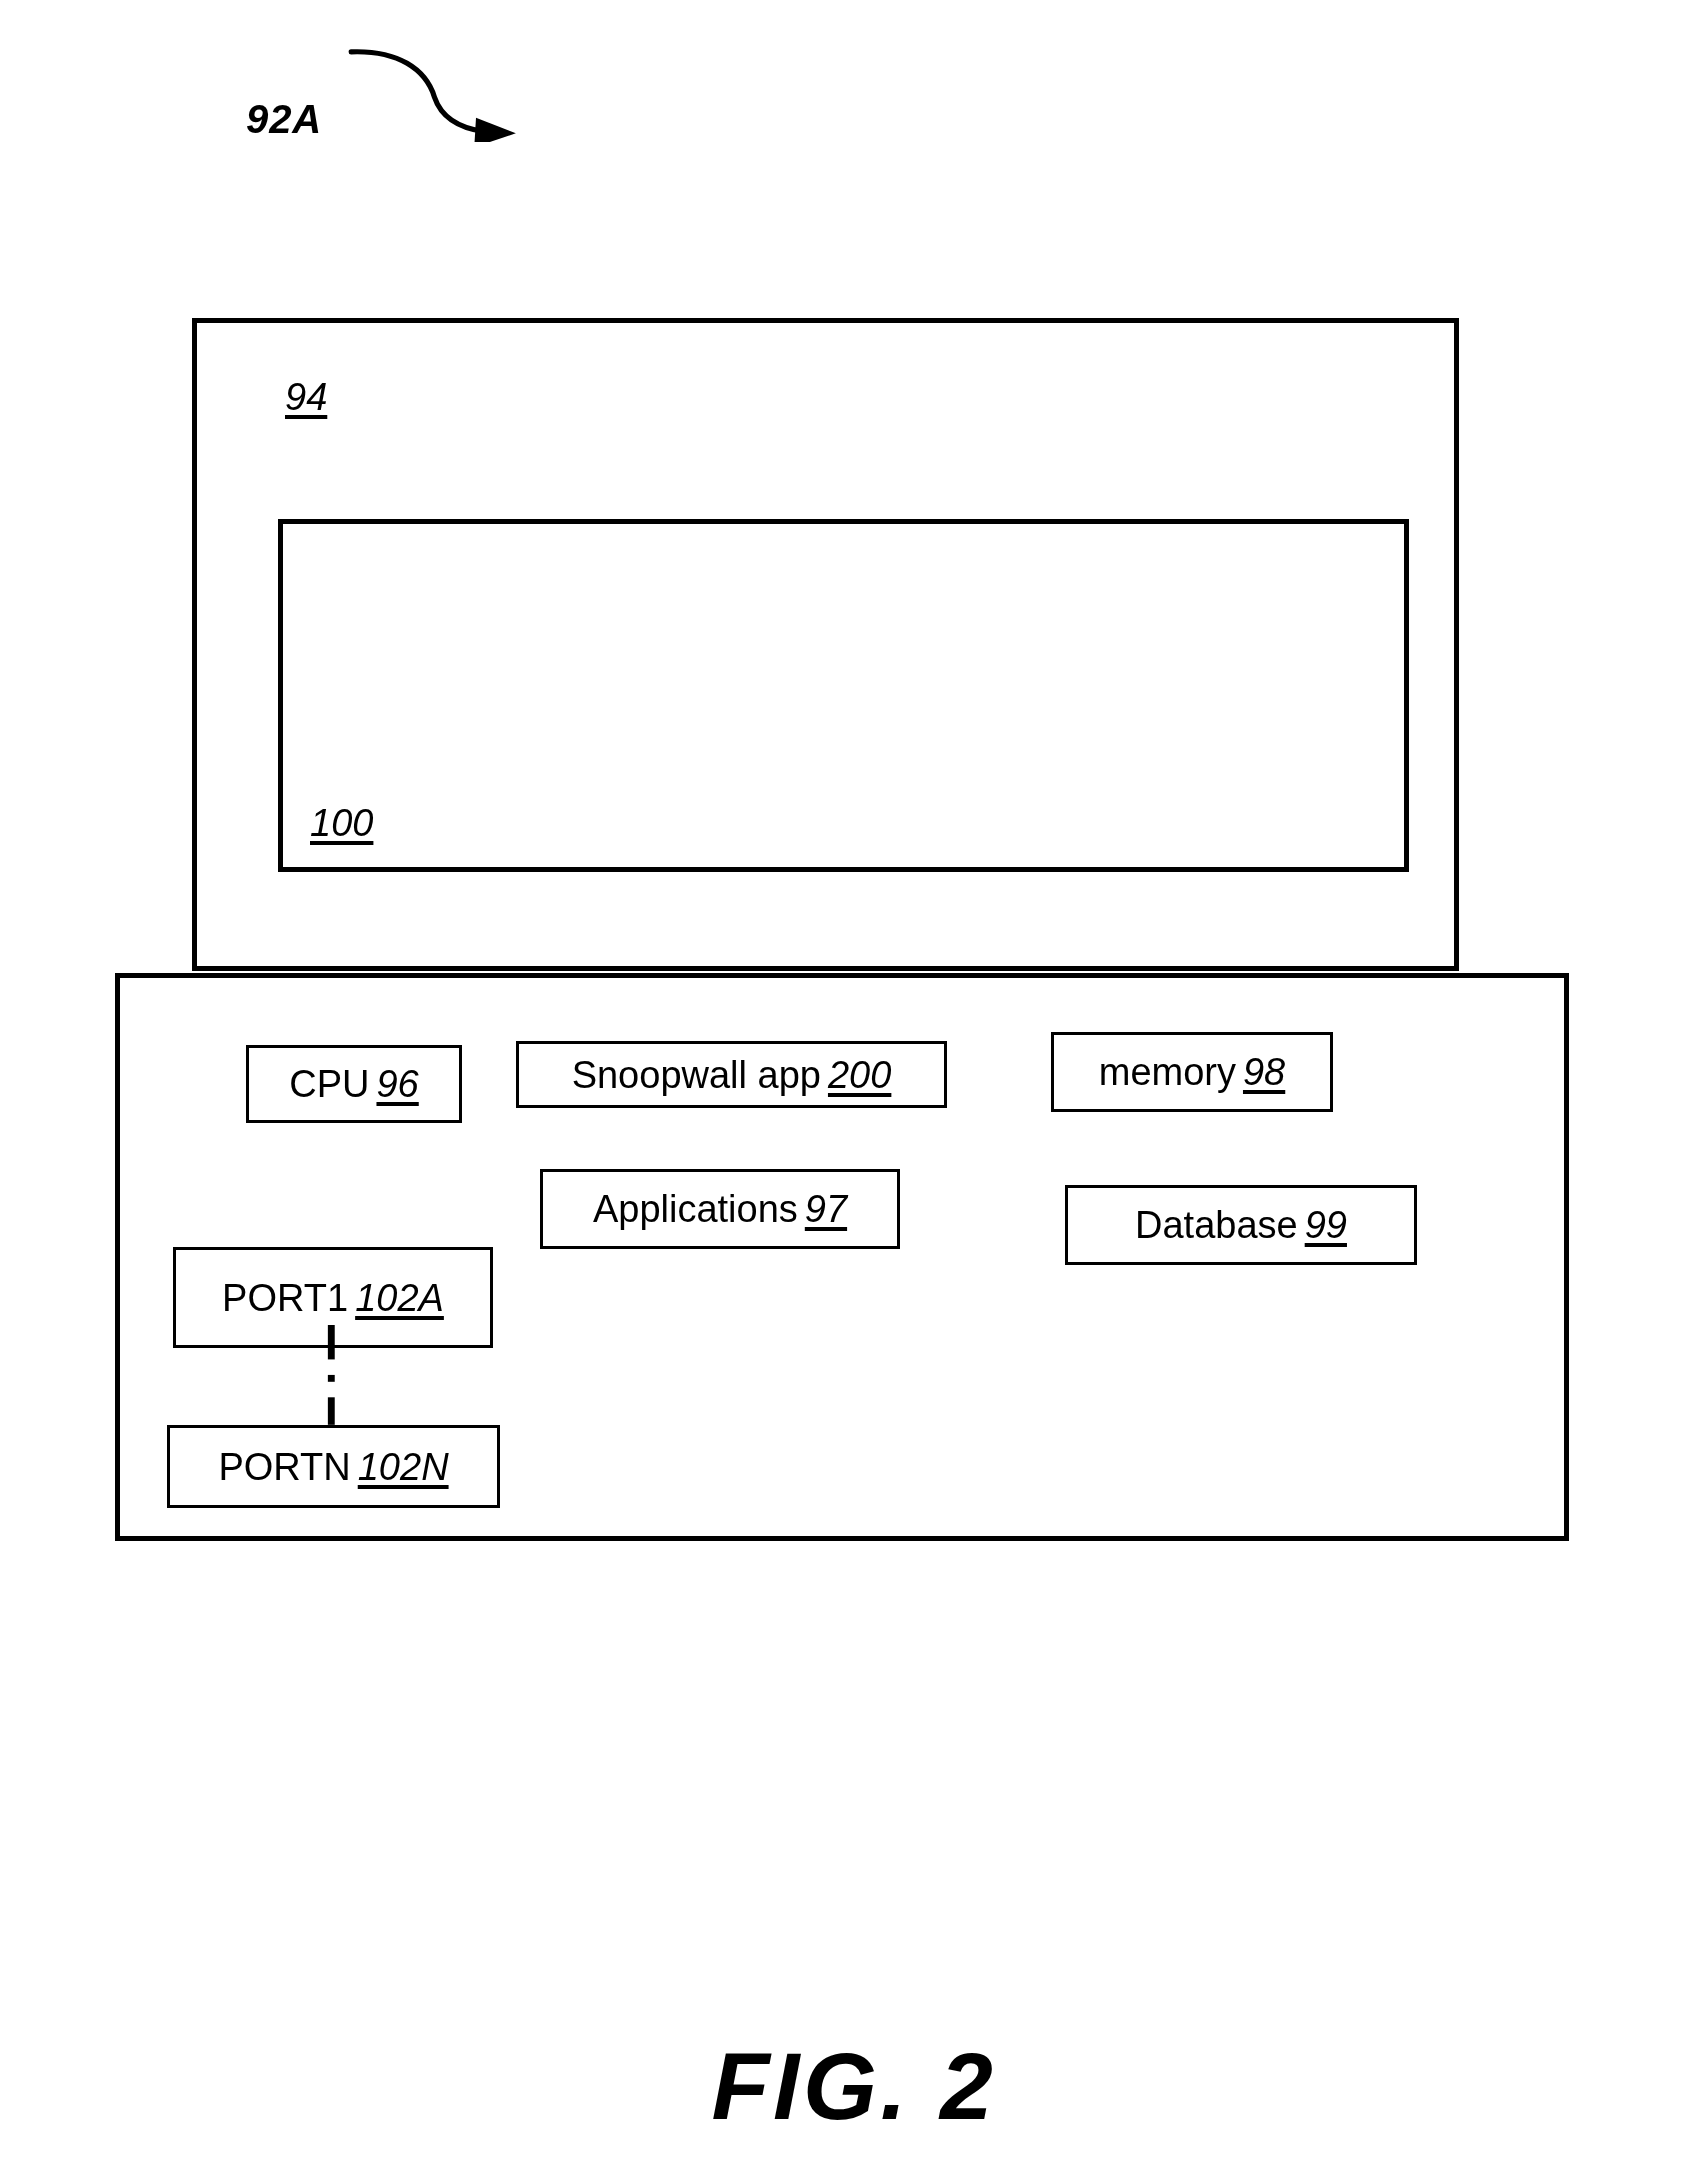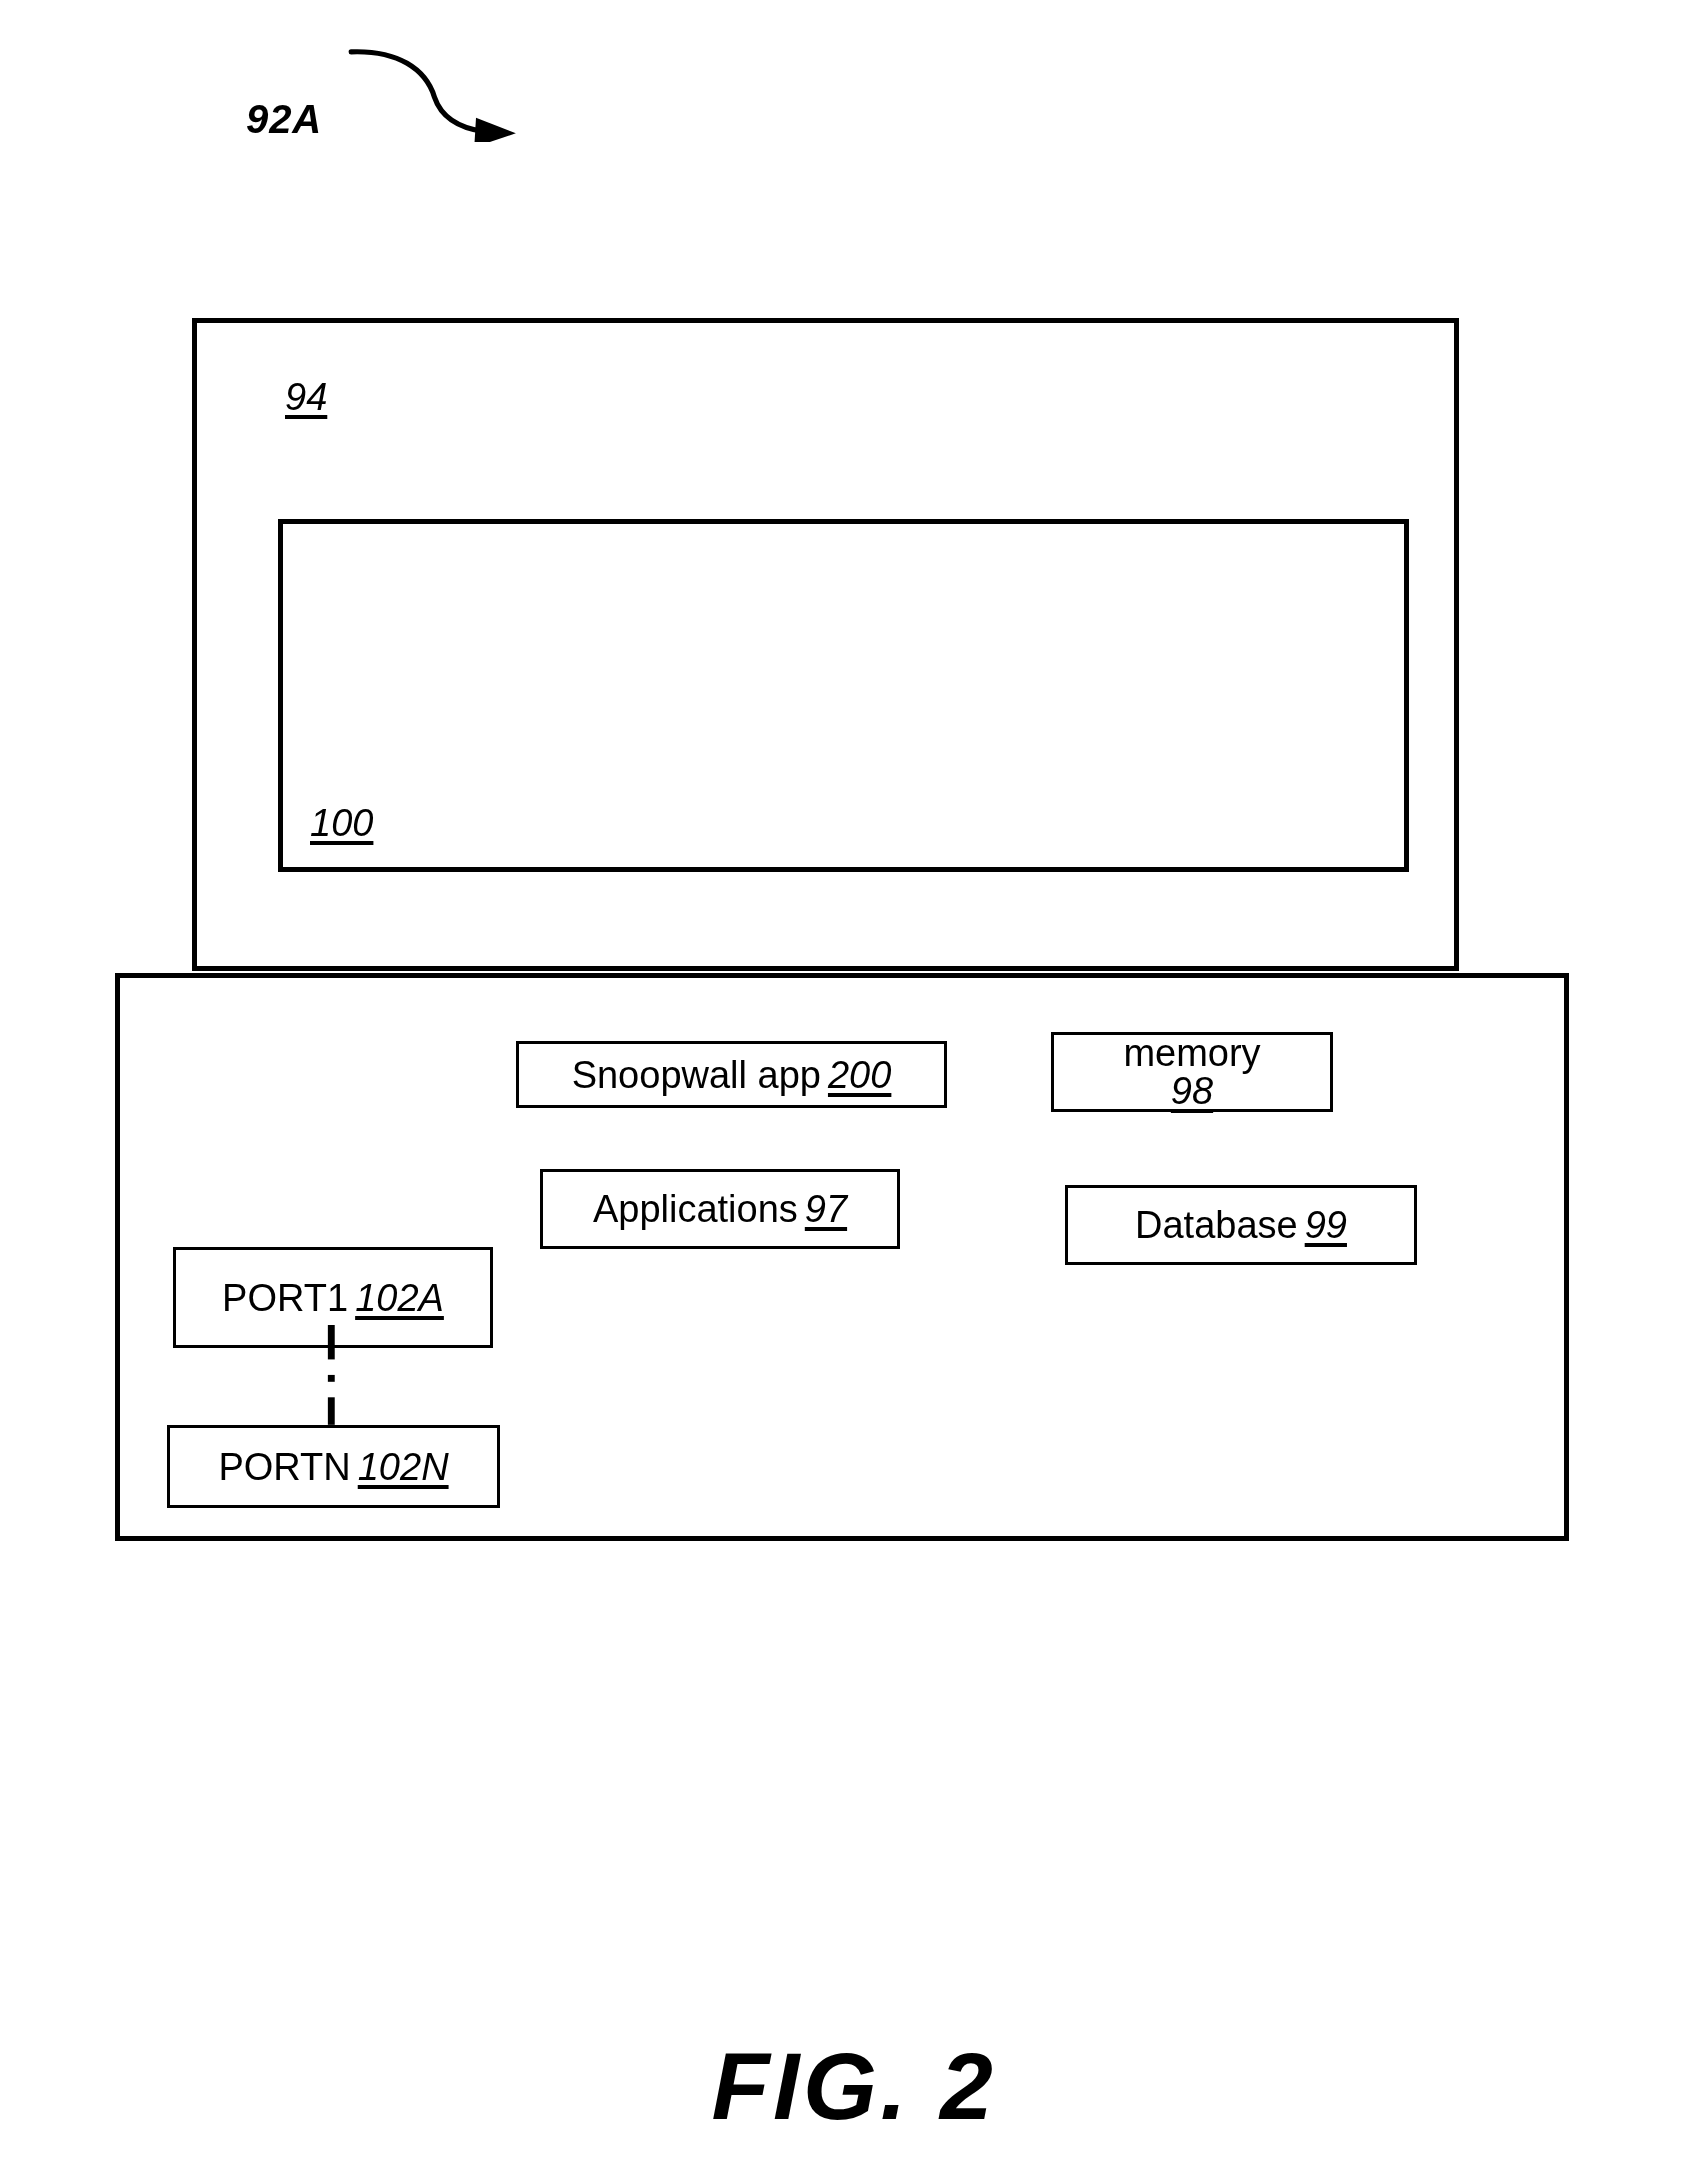--- a/index.html
+++ b/index.html
@@ -118,21 +118,21 @@
     line-height: 1;
   }
   .comp-box .txt {
     display: inline-block;
     padding: 0 3.5px;
   }
 
   
   #box-cpu          { left: 246px;  top: 1045px; width: 216px;  height: 78px;  }
   #box-snoopwall    { left: 516px;  top: 1041px; width: 431px;  height: 67px;  }
-  #box-memory       { left: 1051px; top: 1032px; width: 282px;  height: 80px; flex-direction: column;  }
+  #box-memory       { left: 1051px; top: 1032px; width: 282px;  height: 80px;  }
   #box-applications { left: 540px;  top: 1169px; width: 360px;  height: 80px;  }
   #box-database     { left: 1065px; top: 1185px; width: 352px;  height: 80px;  }
   #box-port1        { left: 173px;  top: 1247px; width: 320px;  height: 101px;  }
   #box-portn        { left: 167px;  top: 1425px; width: 333px;  height: 83px;  }
 
   
   #port-connector {
     position: absolute;
     left: 327px;
     top: 1325px;
@@ -172,20 +172,24 @@
   </div>
 
   <div id="screen-box"></div>
 
   <div id="screen-label">
     <span class="ref">100</span>
   </div>
 
   <div id="body-box"></div>
 
+  <div class="comp-box" id="box-cpu">
+    <span class="txt">CPU</span>
+    <span class="txt ref">96</span>
+  </div>
 
   <div class="comp-box" id="box-snoopwall">
     <span class="txt">Snoopwall app</span>
     <span class="txt ref">200</span>
   </div>
 
   <div class="comp-box" id="box-memory">
     <span class="txt">memory</span>
     <span class="txt ref">98</span>
   </div>

